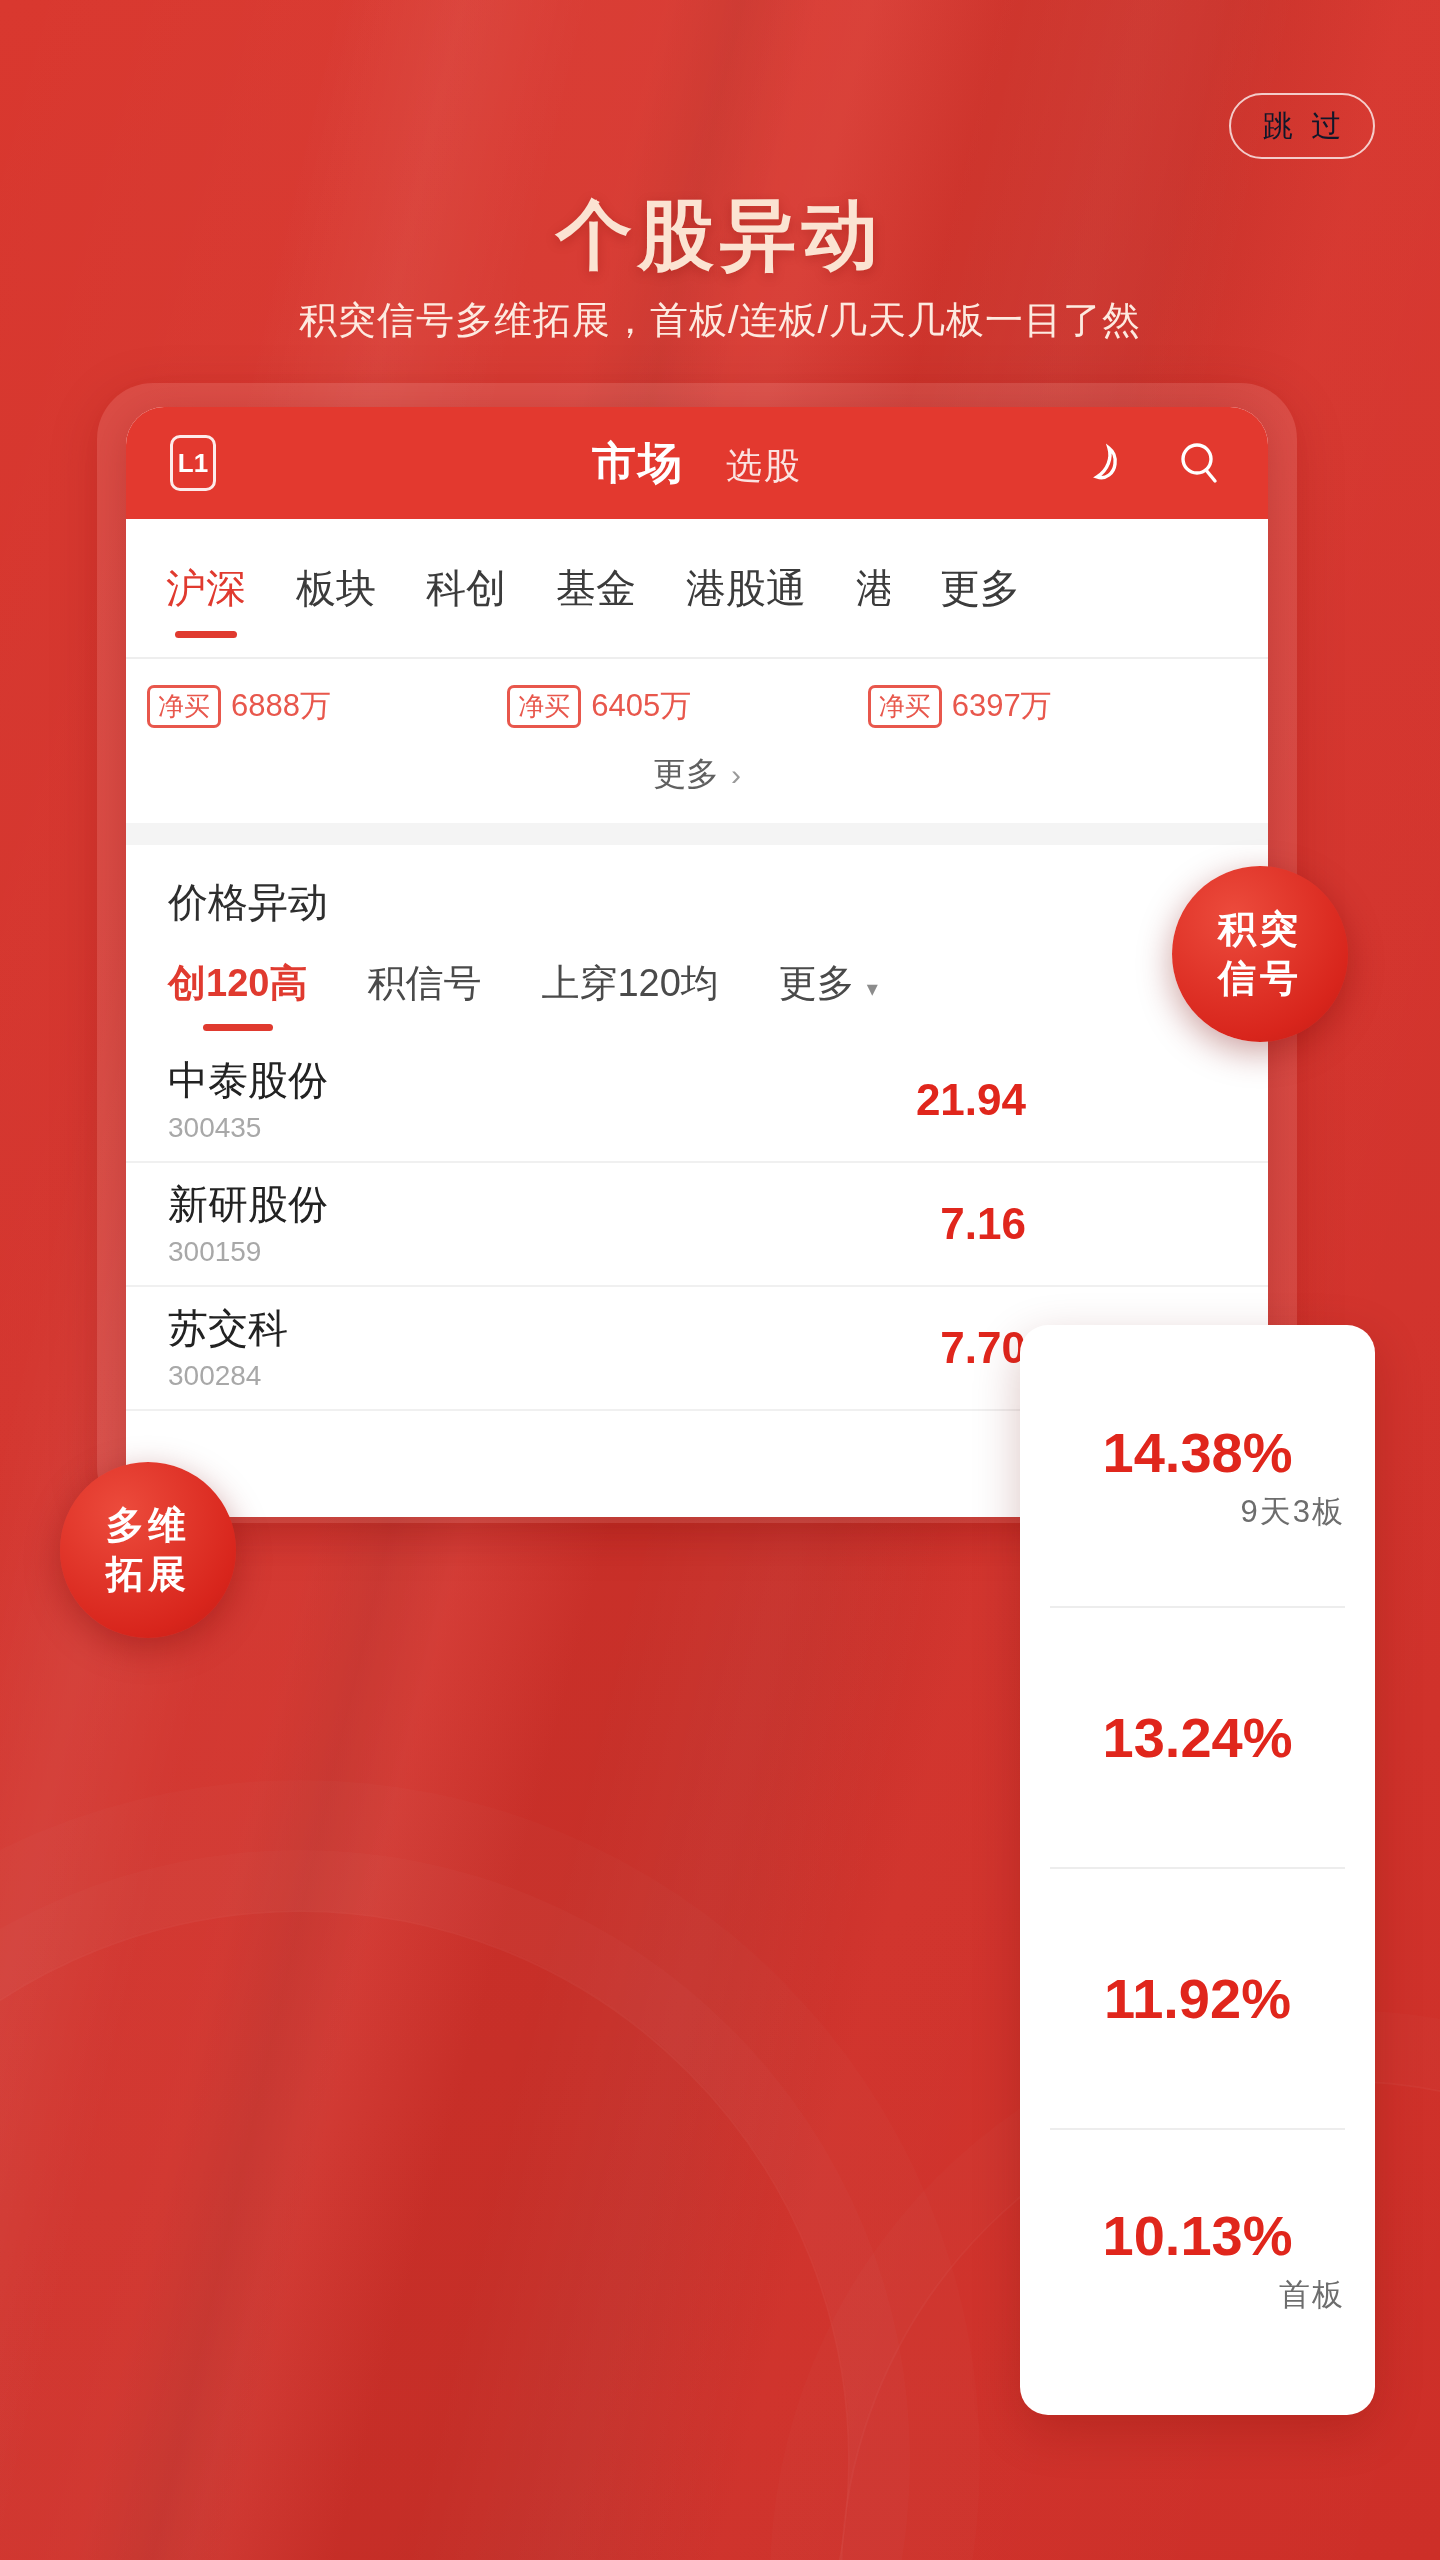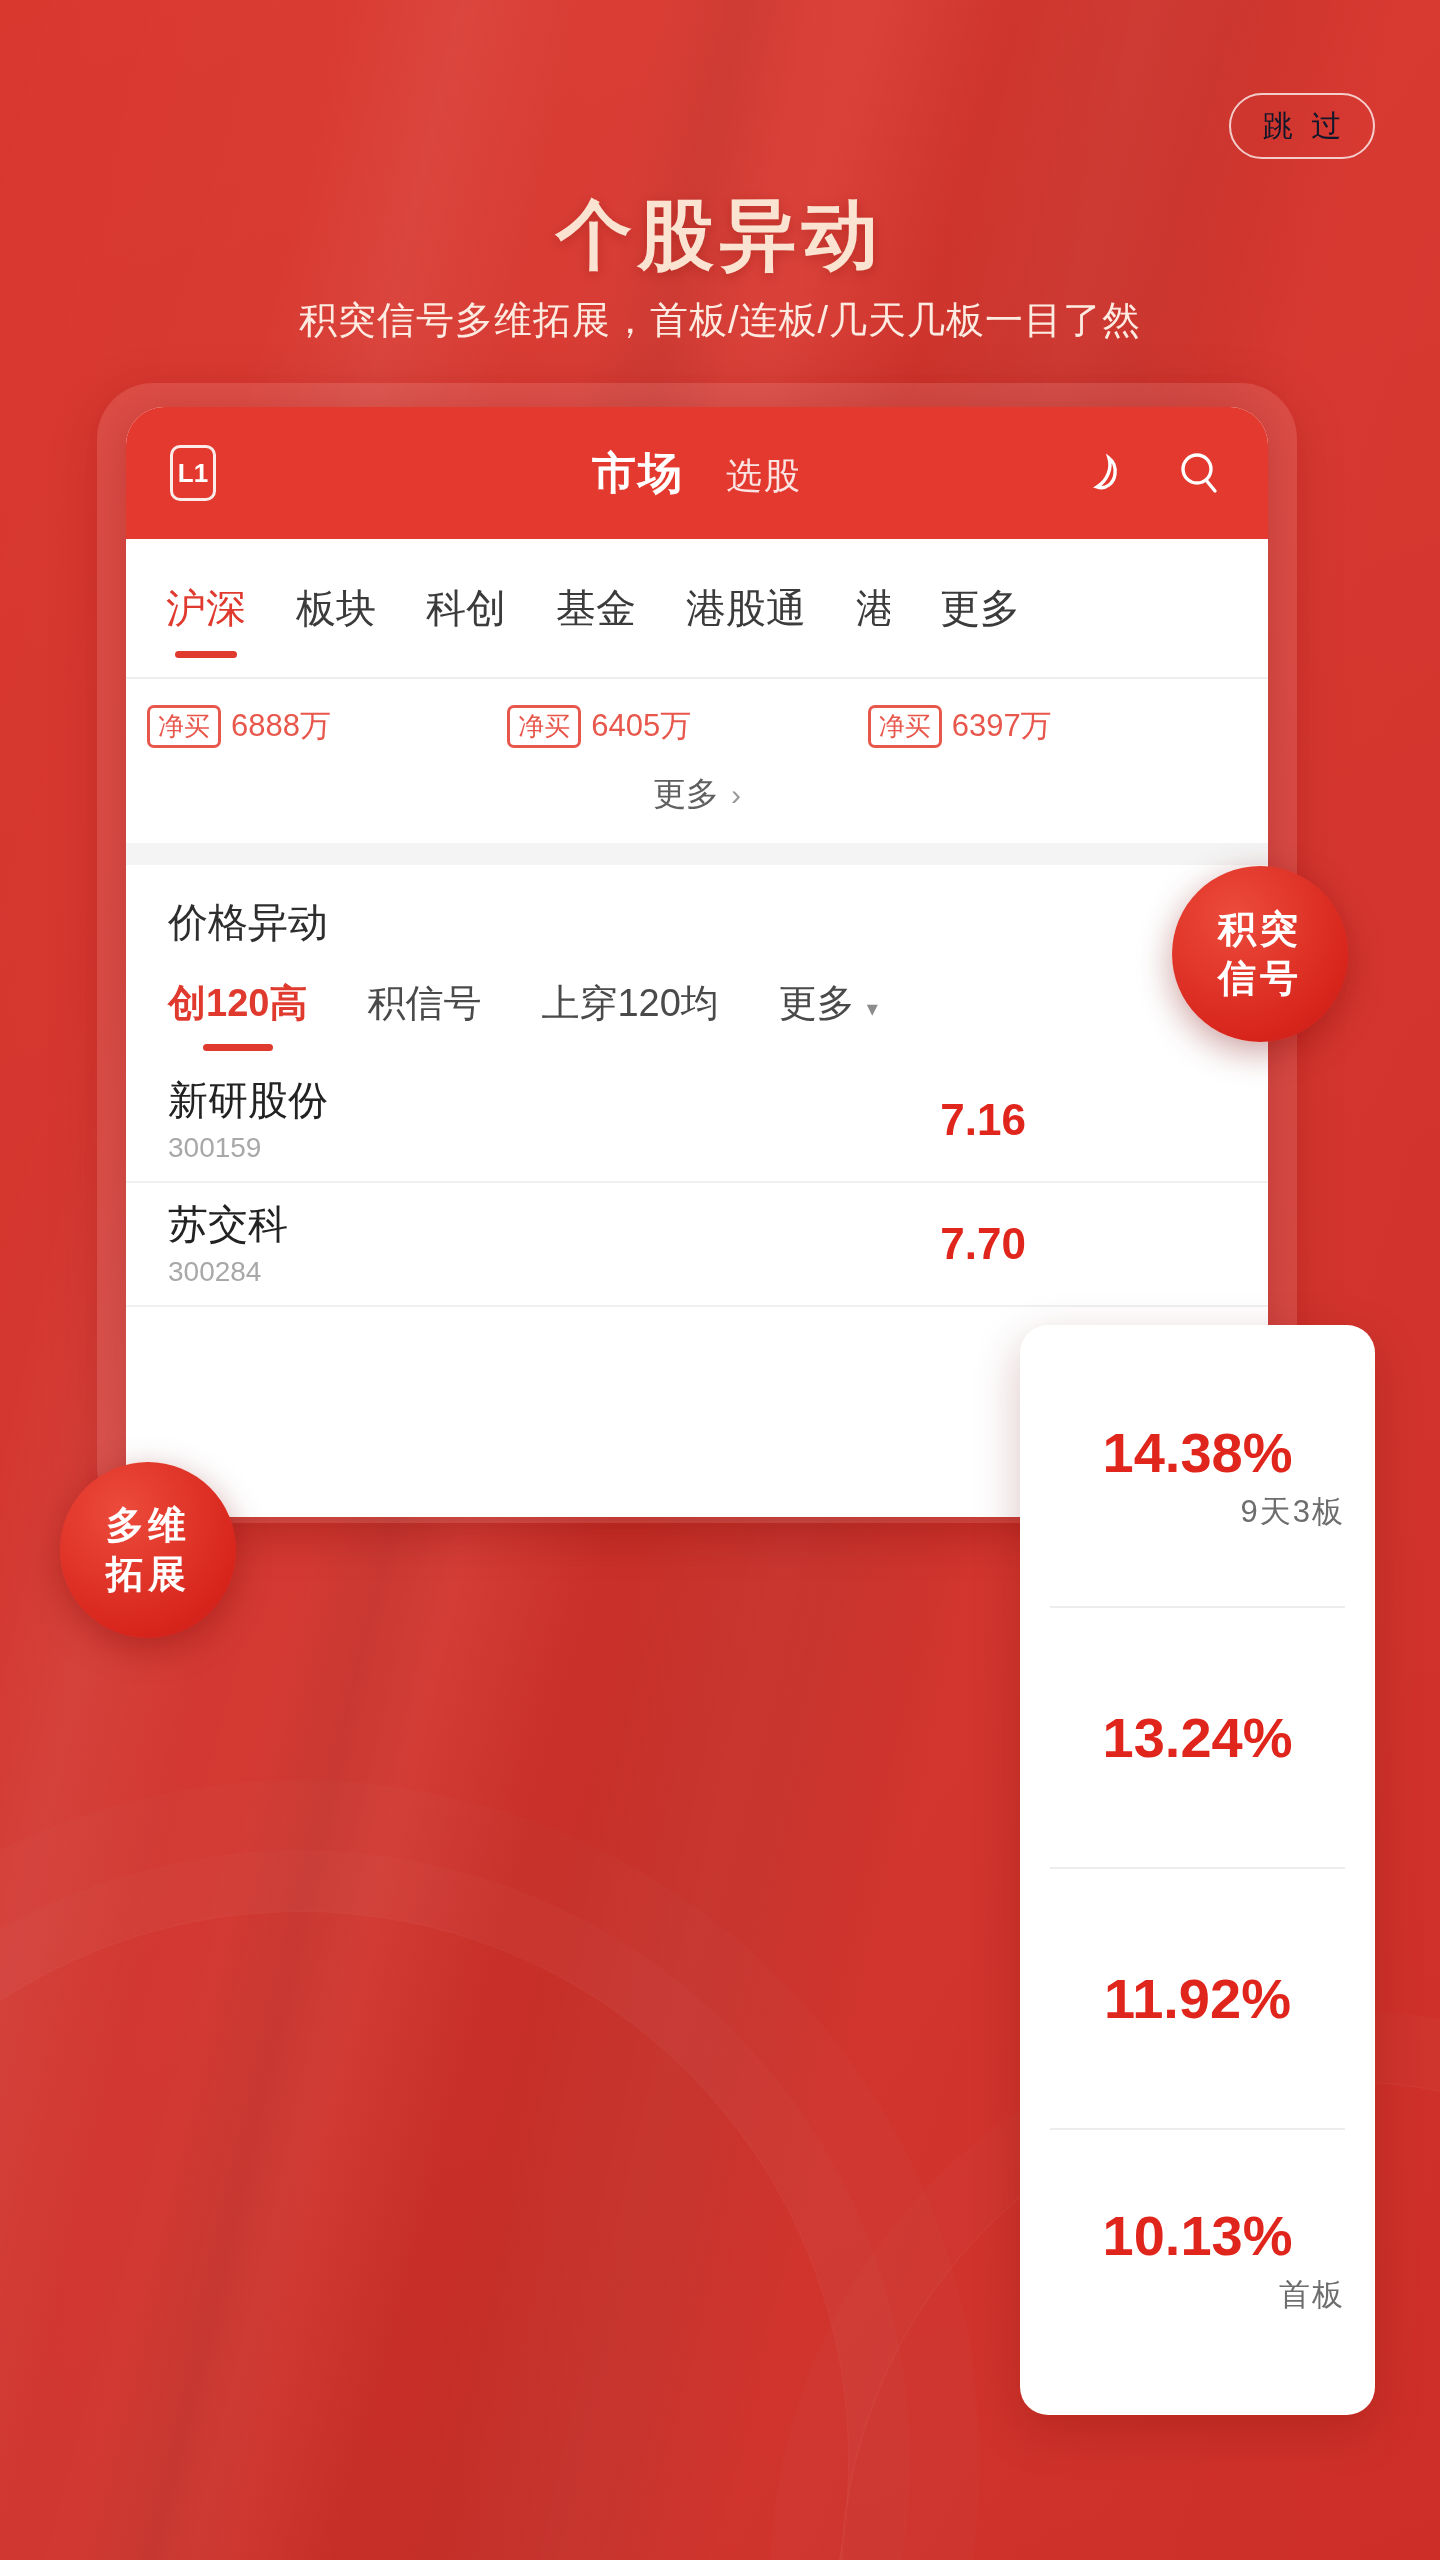--- a/index.html
+++ b/index.html
@@ -83,21 +83,21 @@
     position:absolute; left:29px; top:24px;
     width:1142px; height:1110px;
     border-radius:38px;
     overflow:hidden;
     background:#ffffff;
     box-shadow:0 8px 40px rgba(110,10,5,0.22);
   }
 
   
   #app-navbar {
-    height:132px; background:#e3392f;
+    height:112px; background:#e3392f;
     display:flex; align-items:center; padding:0 44px;
     position:relative;
   }
   #l1-badge {
     width:46px; height:56px;
     border:3px solid rgba(255,255,255,0.9);
     border-radius:10px;
     color:#fff; font-size:26px; font-weight:bold;
     display:flex; align-items:center; justify-content:center;
   }
@@ -276,20 +276,27 @@
     <div id="price-title">价格异动</div>
     <div id="price-tabs">
         <div class="ptab active"><span>创120高</span></div>
         <div class="ptab"><span>积信号</span></div>
         <div class="ptab"><span>上穿120均</span></div>
         <div class="ptab"><span>更多</span><span class="caret">▾</span></div>
       </div>
     <div id="stock-list">
         <div class="stock-row">
           <div>
+            <div class="stk-name">中泰股份</div>
+            <div class="stk-code">300435</div>
+          </div>
+          <div class="stk-price">21.94</div>
+        </div>
+        <div class="stock-row">
+          <div>
             <div class="stk-name">新研股份</div>
             <div class="stk-code">300159</div>
           </div>
           <div class="stk-price">7.16</div>
         </div>
         <div class="stock-row">
           <div>
             <div class="stk-name">苏交科</div>
             <div class="stk-code">300284</div>
           </div>

